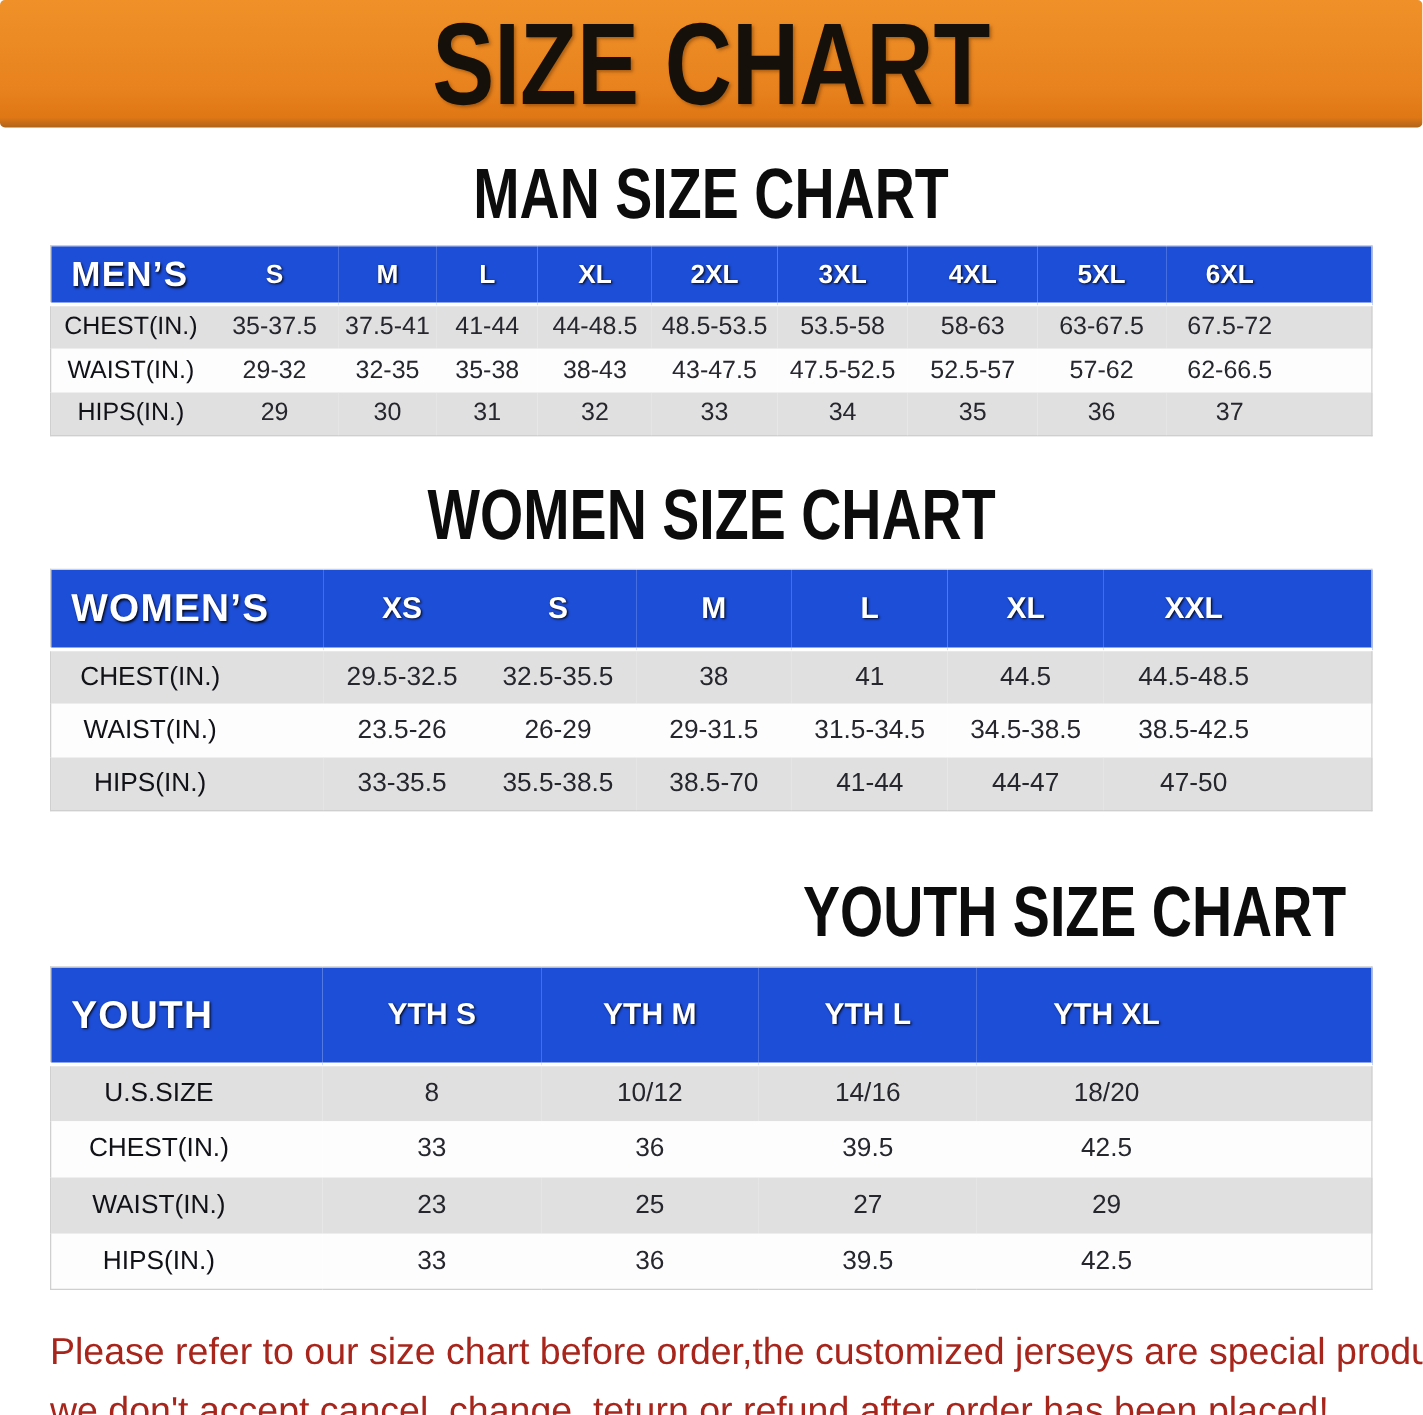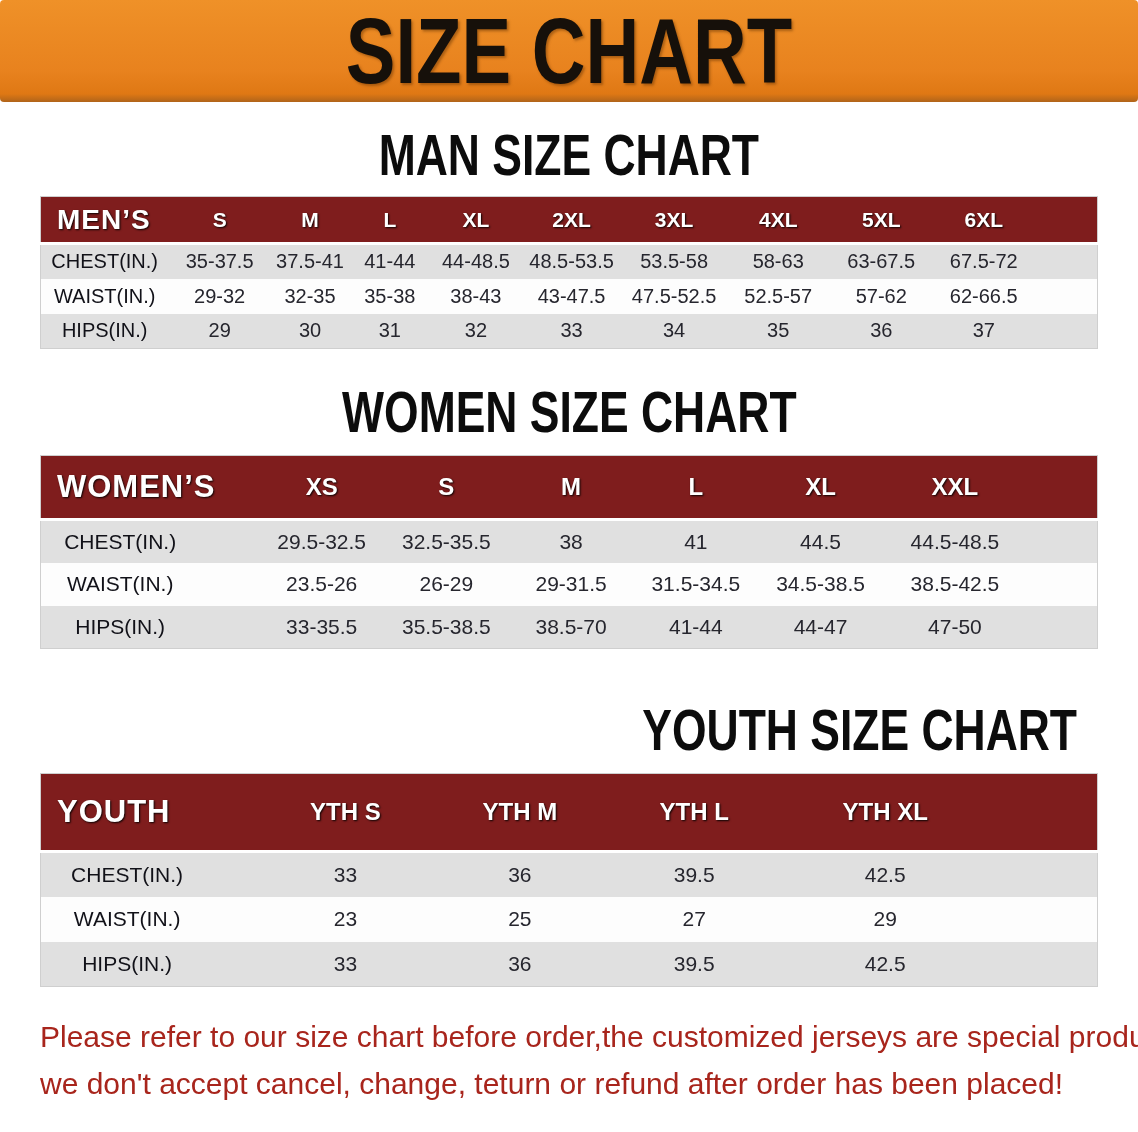--- a/index.html
+++ b/index.html
@@ -47,21 +47,21 @@
   
   .size-table {
     width: 1058px;
     margin: 14px 0 0 40px;
     border-collapse: collapse;
     table-layout: fixed;
     border: 1px solid #cfcfcf;
   }
   .mt-table-men { margin-top: 12px; }
   .size-table thead th {
-    background: #7f1d1d;
+    background: #1d4ed8;
     color: #ffffff;
     font-weight: bold;
     text-align: center;
     border-bottom: 3px solid #ffffff;
     text-shadow: 1px 1px 2px rgba(0,0,0,0.9);
     white-space: nowrap;
   }
   .size-table thead th:first-child {
     text-align: left;
     padding-left: 16px;
@@ -254,20 +254,27 @@
       <tr>
         <th>YOUTH</th>
         <th>YTH S</th>
         <th>YTH M</th>
         <th>YTH L</th>
         <th>YTH XL</th>
       </tr>
     </thead>
   <tbody>
       <tr>
+        <td>U.S.SIZE</td>
+        <td>8</td>
+        <td>10/12</td>
+        <td>14/16</td>
+        <td>18/20</td>
+      </tr>
+      <tr>
         <td>CHEST(IN.)</td>
         <td>33</td>
         <td>36</td>
         <td>39.5</td>
         <td>42.5</td>
       </tr>
       <tr>
         <td>WAIST(IN.)</td>
         <td>23</td>
         <td>25</td>

